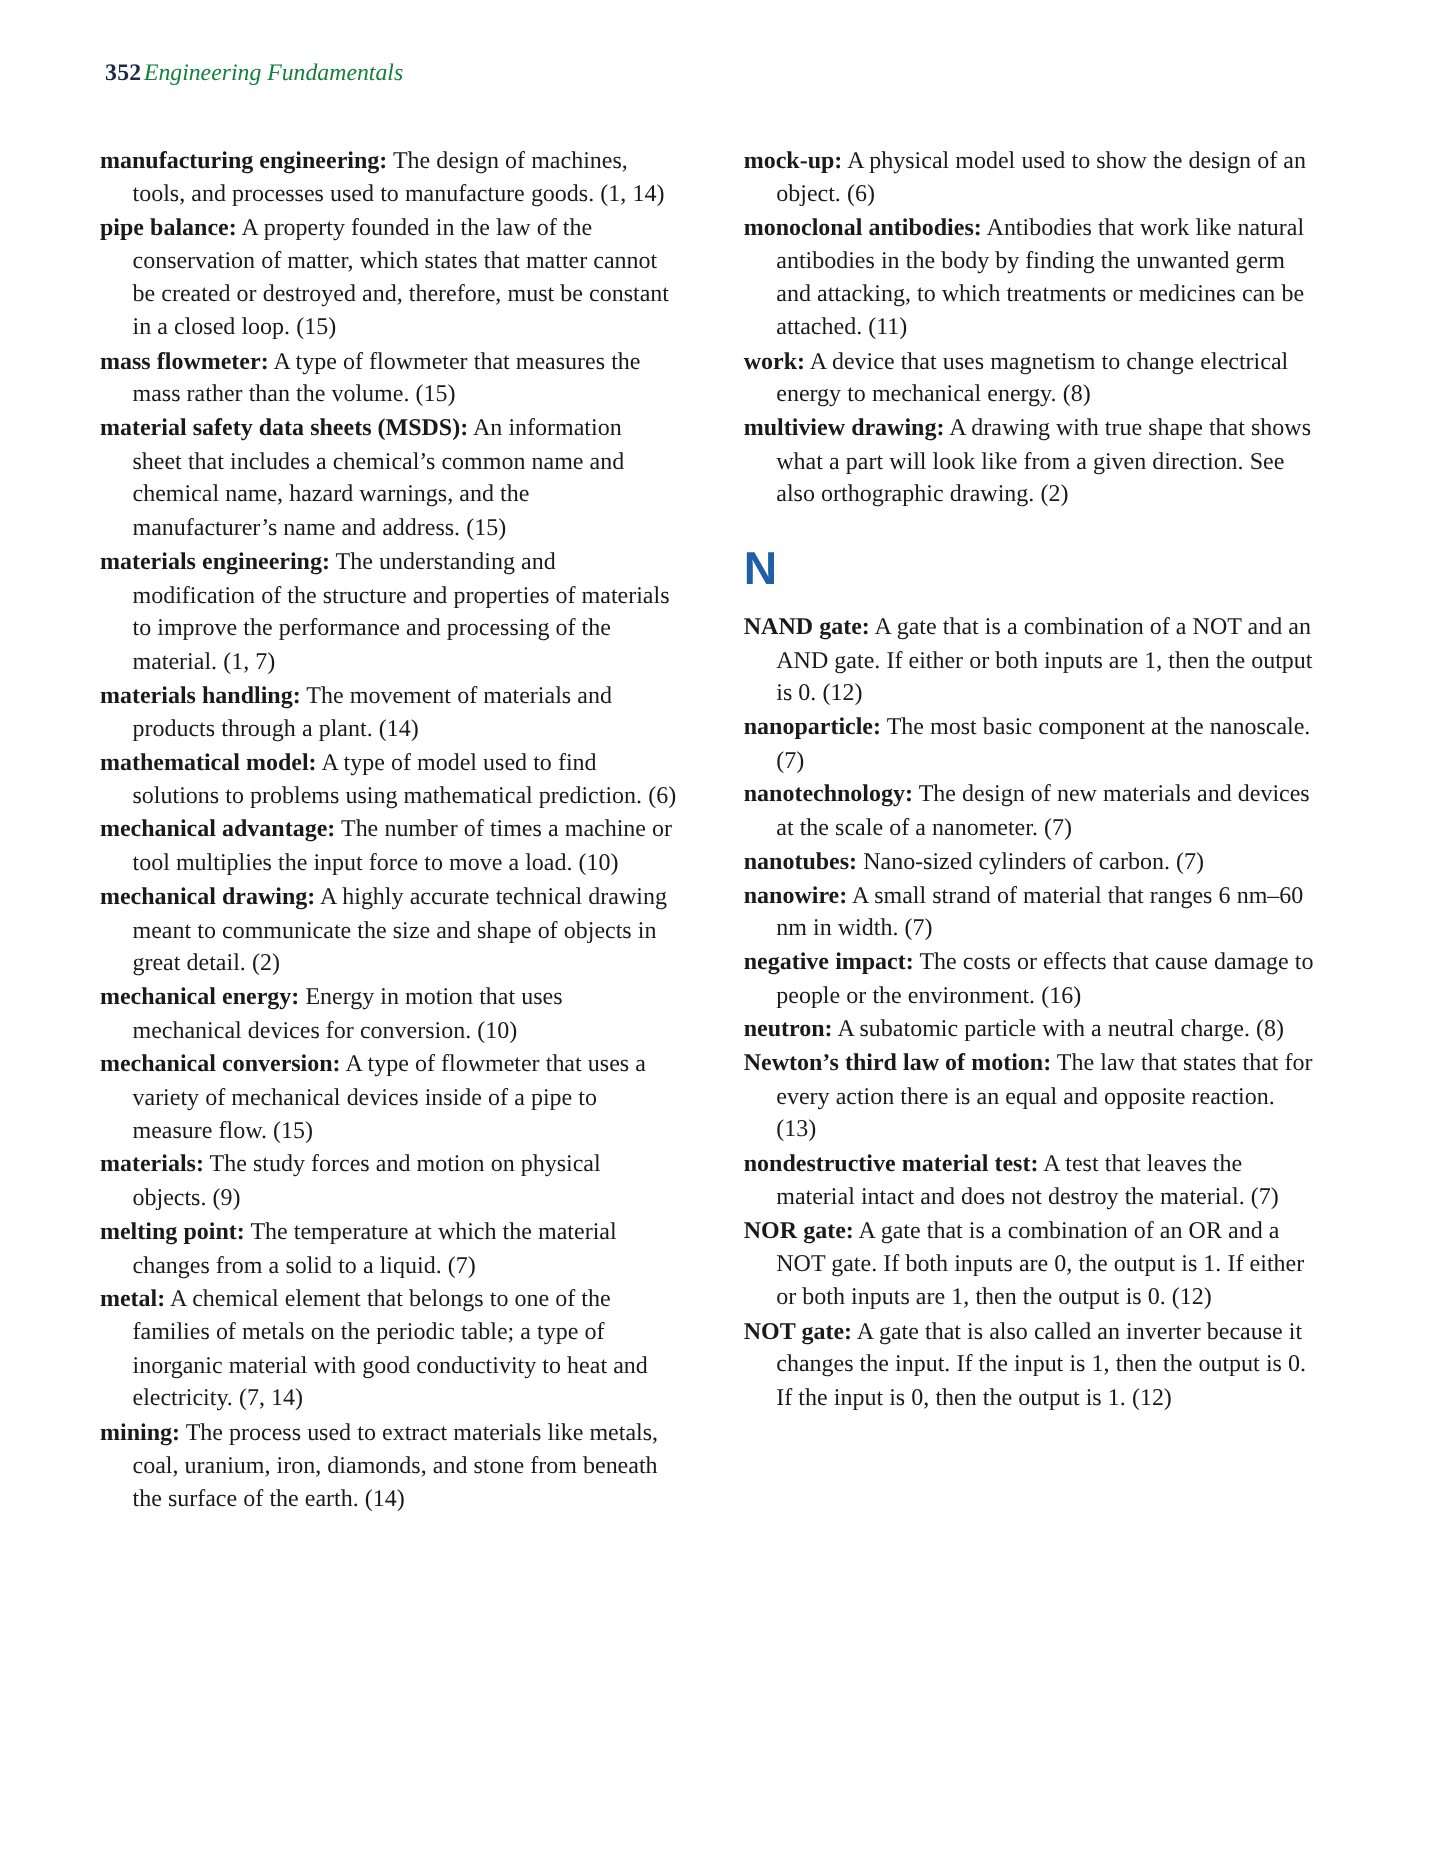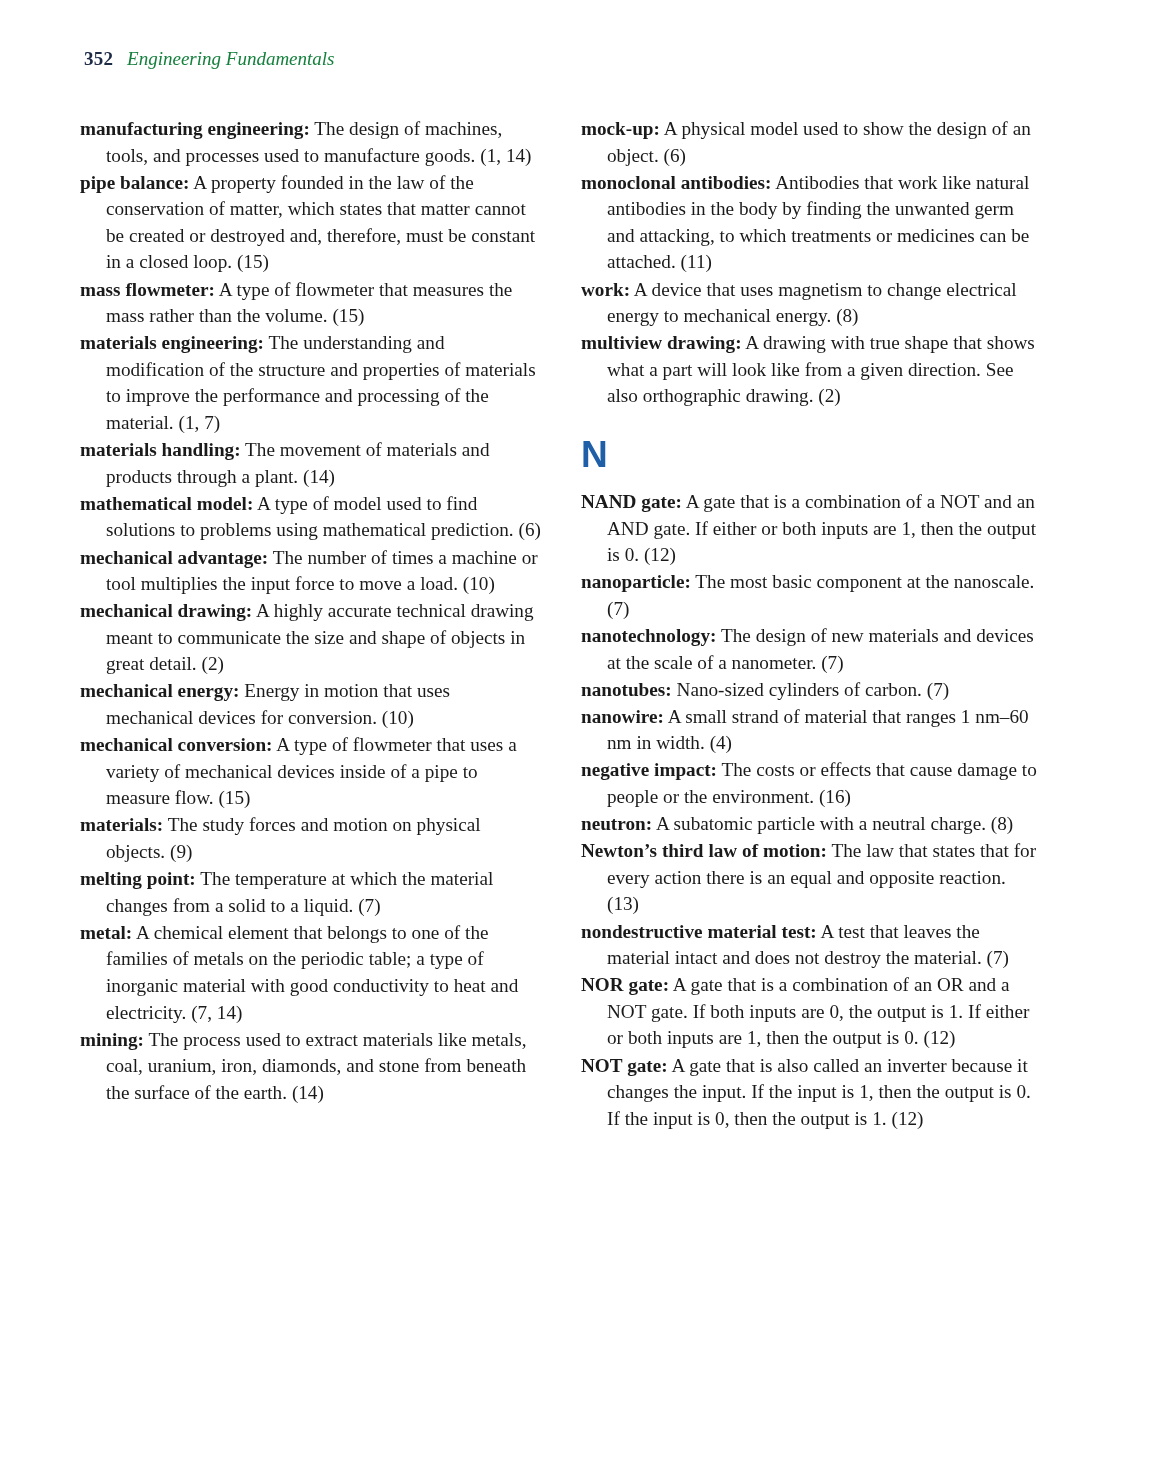--- a/index.html
+++ b/index.html
@@ -19,40 +19,40 @@
     position: absolute;
     left: 0; top: 0;
     width: 1156px;
     height: 1479px;
     box-sizing: border-box;
     padding: 48px 76px 40px 80px;
   }
   .running-head {
     display: flex;
     align-items: baseline;
-    gap: 14px;
+    gap: 2px;
     margin-bottom: 46px;
     margin-left: 4px;
   }
   .folio {
     font-family: "Liberation Serif", serif;
     font-weight: bold;
     font-size: 19px;
     color: #1c2a45;
     letter-spacing: 0.2px;
   }
   .book-title {
     font-family: "Liberation Serif", serif;
     font-style: italic;
     font-size: 19px;
     color: #15803d;
   }
   .columns {
     display: flex;
-    gap: 40px;
+    gap: 54px;
     align-items: flex-start;
   }
   .col {
     width: 461px;
   }
   .entry {
     font-size: 19.2px;
     line-height: 26.6px;
     text-indent: -26px;
     padding-left: 26px;
@@ -84,20 +84,21 @@
     <span class="folio">352</span>
     <span class="book-title">Engineering Fundamentals</span>
   </div>
 
   <div class="columns">
 
     <div class="col">
       <p class="entry"><span class="term">manufacturing engineering:</span><span> The design of machines, tools, and processes used to manufacture goods. (1, 14)</span></p>
       <p class="entry"><span class="term">pipe balance:</span><span> A property founded in the law of the conservation of matter, which states that matter cannot be created or destroyed and, therefore, must be constant in a closed loop. (15)</span></p>
       <p class="entry"><span class="term">mass flowmeter:</span><span> A type of flowmeter that measures the mass rather than the volume. (15)</span></p>
+      <p class="entry"><span class="term">material safety data sheets (MSDS):</span><span> An information sheet that includes a chemical’s common name and chemical name, hazard warnings, and the manufacturer’s name and address. (15)</span></p>
       <p class="entry"><span class="term">materials engineering:</span><span> The understanding and modification of the structure and properties of materials to improve the performance and processing of the material. (1, 7)</span></p>
       <p class="entry"><span class="term">materials handling:</span><span> The movement of materials and products through a plant. (14)</span></p>
       <p class="entry"><span class="term">mathematical model:</span><span> A type of model used to find solutions to problems using mathematical prediction. (6)</span></p>
       <p class="entry"><span class="term">mechanical advantage:</span><span> The number of times a machine or tool multiplies the input force to move a load. (10)</span></p>
       <p class="entry"><span class="term">mechanical drawing:</span><span> A highly accurate technical drawing meant to communicate the size and shape of objects in great detail. (2)</span></p>
       <p class="entry"><span class="term">mechanical energy:</span><span> Energy in motion that uses mechanical devices for conversion. (10)</span></p>
       <p class="entry"><span class="term">mechanical conversion:</span><span> A type of flowmeter that uses a variety of mechanical devices inside of a pipe to measure flow. (15)</span></p>
       <p class="entry"><span class="term">materials:</span><span> The study forces and motion on physical objects. (9)</span></p>
       <p class="entry"><span class="term">melting point:</span><span> The temperature at which the material changes from a solid to a liquid. (7)</span></p>
       <p class="entry"><span class="term">metal:</span><span> A chemical element that belongs to one of the families of metals on the periodic table; a type of inorganic material with good conductivity to heat and electricity. (7, 14)</span></p>
@@ -109,21 +110,21 @@
       <p class="entry"><span class="term">monoclonal antibodies:</span><span> Antibodies that work like natural antibodies in the body by finding the unwanted germ and attacking, to which treatments or medicines can be attached. (11)</span></p>
       <p class="entry"><span class="term">work:</span><span> A device that uses magnetism to change electrical energy to mechanical energy. (8)</span></p>
       <p class="entry"><span class="term">multiview drawing:</span><span> A drawing with true shape that shows what a part will look like from a given direction. See also </span><span class="ital">orthographic drawing</span><span>. (2)</span></p>
 
       <div class="letter-head">N</div>
 
       <p class="entry"><span class="term">NAND gate:</span><span> A gate that is a combination of a NOT and an AND gate. If either or both inputs are 1, then the output is 0. (12)</span></p>
       <p class="entry"><span class="term">nanoparticle:</span><span> The most basic component at the nanoscale. (7)</span></p>
       <p class="entry"><span class="term">nanotechnology:</span><span> The design of new materials and devices at the scale of a nanometer. (7)</span></p>
       <p class="entry"><span class="term">nanotubes:</span><span> Nano-sized cylinders of carbon. (7)</span></p>
-      <p class="entry"><span class="term">nanowire:</span><span> A small strand of material that ranges 1 nm–60 nm in width. (4)</span></p>
+      <p class="entry"><span class="term">nanowire:</span><span> A small strand of material that ranges 6 nm–60 nm in width. (7)</span></p>
       <p class="entry"><span class="term">negative impact:</span><span> The costs or effects that cause damage to people or the environment. (16)</span></p>
       <p class="entry"><span class="term">neutron:</span><span> A subatomic particle with a neutral charge. (8)</span></p>
       <p class="entry"><span class="term">Newton’s third law of motion:</span><span> The law that states that for every action there is an equal and opposite reaction. (13)</span></p>
       <p class="entry"><span class="term">nondestructive material test:</span><span> A test that leaves the material intact and does not destroy the material. (7)</span></p>
       <p class="entry"><span class="term">NOR gate:</span><span> A gate that is a combination of an OR and a NOT gate. If both inputs are 0, the output is 1. If either or both inputs are 1, then the output is 0. (12)</span></p>
       <p class="entry"><span class="term">NOT gate:</span><span> A gate that is also called an inverter because it changes the input. If the input is 1, then the output is 0. If the input is 0, then the output is 1. (12)</span></p>
     </div>
 
   </div>
 </div>

